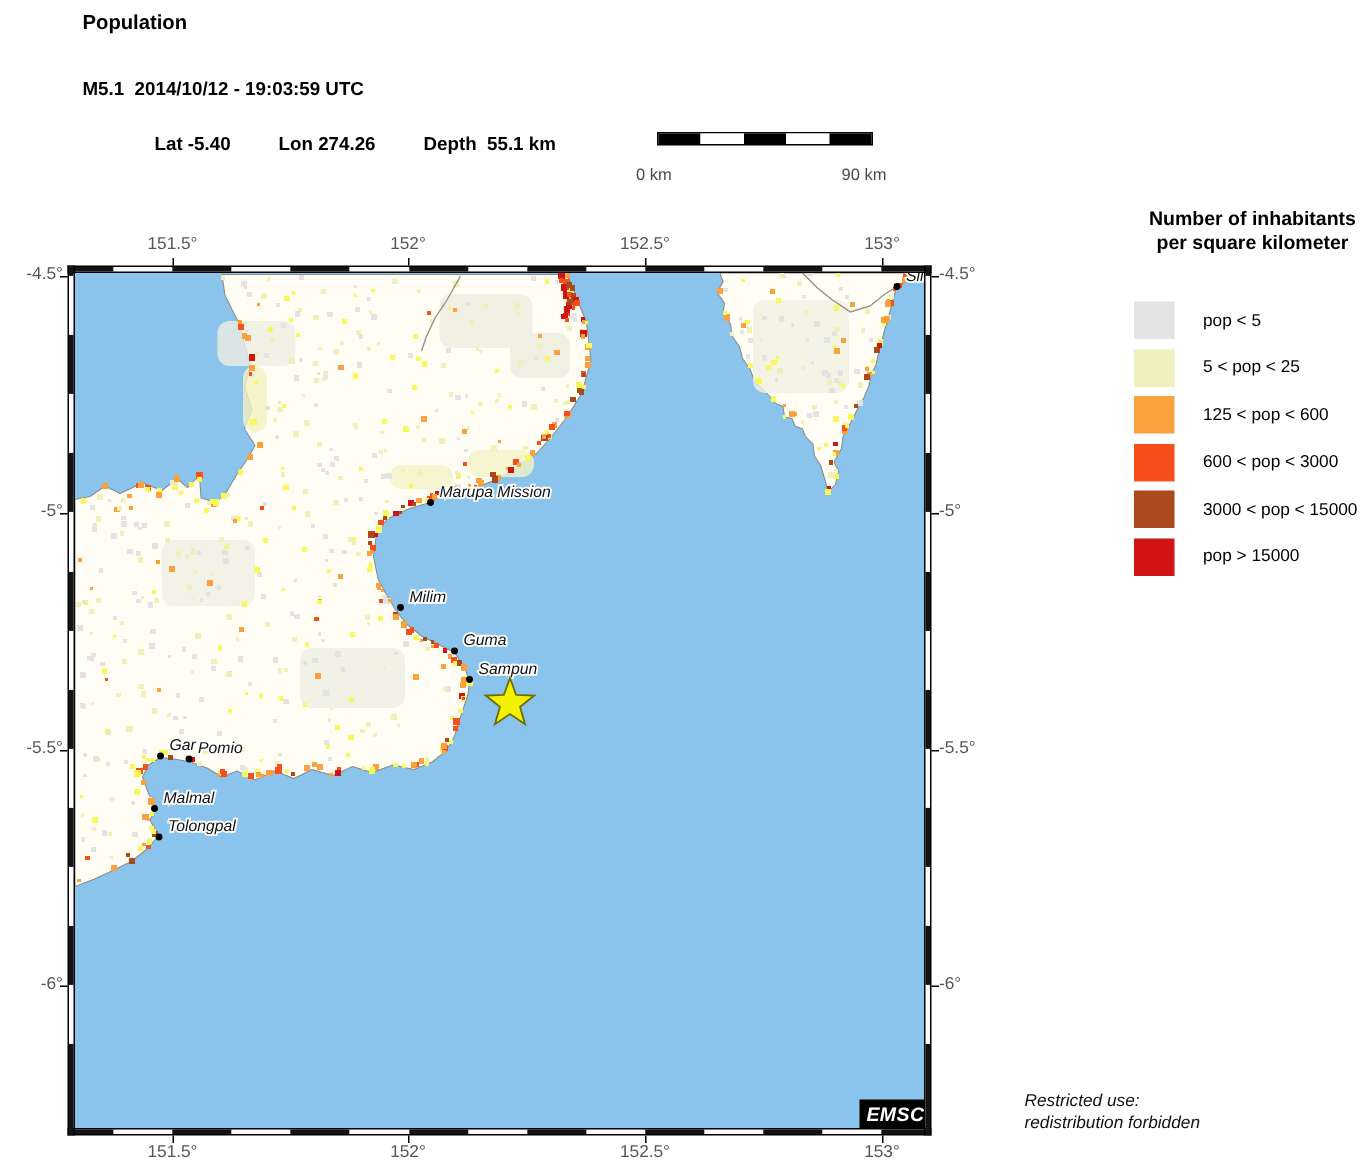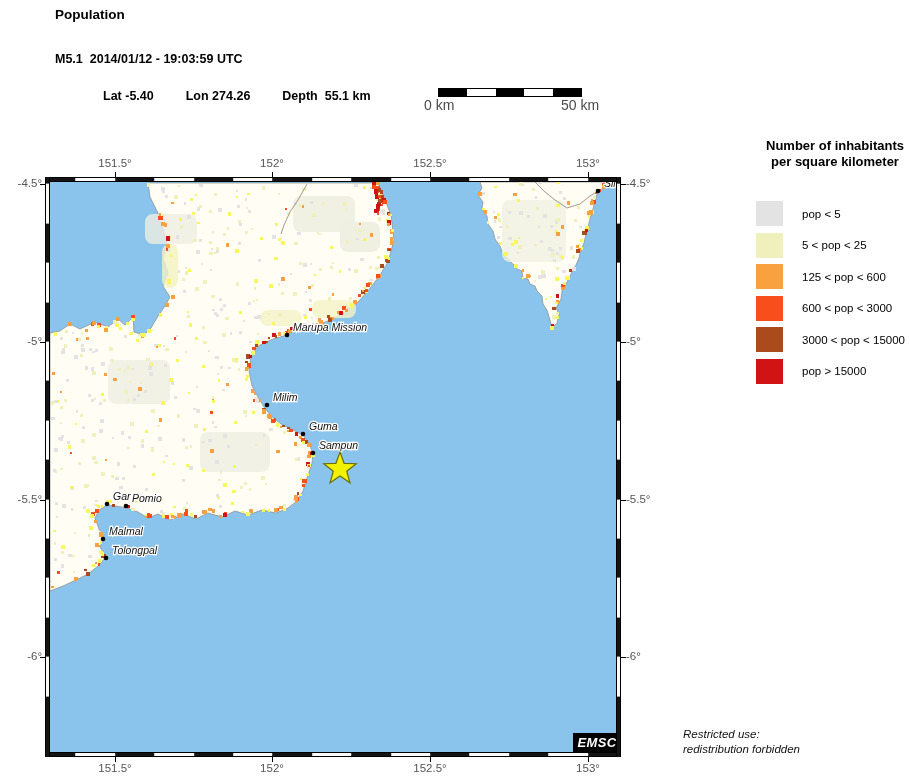--- a/index.html
+++ b/index.html
@@ -9,21 +9,21 @@
   
   .hdr-title{position:absolute;left:55px;top:7px;font-size:13.5px;font-weight:bold;white-space:pre;}
   .hdr-event{position:absolute;left:55px;top:52px;font-size:12.5px;font-weight:bold;white-space:pre;}
   .hdr-coords{position:absolute;left:55px;top:89px;font-size:12.5px;font-weight:bold;display:flex;padding-left:48px;}
   .hdr-coords span{white-space:pre;}
   .hdr-coords span + span{margin-left:32px;}
 
   
   .scalebar{position:absolute;left:438px;top:88px;width:142px;height:7px;border:1px solid #000;display:flex;}
   .scalebar .seg{flex:1;}
-  .sb-label{position:absolute;top:8px;font-size:14px;color:#4a4a4a;white-space:nowrap;}
+  .sb-label{position:absolute;top:22px;font-size:11px;color:#4a4a4a;white-space:nowrap;}
 
   
   .legend{position:absolute;left:737px;top:138px;width:196px;text-align:center;}
   .legend-title{font-size:13px;font-weight:bold;line-height:16px;}
   .legend-items{margin-top:31px;}
   .legend-row{display:flex;align-items:center;height:25px;margin-bottom:6.6px;}
   .legend-swatch{width:27px;height:25px;margin-left:19px;flex:0 0 27px;}
   .legend-label{margin-left:19px;font-size:11.5px;}
 
   
@@ -54,35 +54,35 @@
 
   .plabel{font-size:10.5px;font-style:italic;fill:#101010;stroke:#ffffff;stroke-width:2.4px;
           paint-order:stroke;font-family:"Liberation Sans","DejaVu Sans",sans-serif;}
 </style>
 </head>
 <body>
 
 <div class="page">
 
   <div class="hdr-title">Population</div>
-  <div class="hdr-event">M5.1  2014/01/12 - 19:03:59 UTC</div>
+  <div class="hdr-event">M5.1  2014/10/12 - 19:03:59 UTC</div>
   <div class="hdr-coords">
     <span>Lat -5.40</span>
     <span>Lon 274.26</span>
     <span>Depth  55.1 km</span>
   </div>
 
   <div class="scalebar">
     <div class="seg" style="background:#000"></div>
     <div class="seg" style="background:#fff"></div>
     <div class="seg" style="background:#000"></div>
     <div class="seg" style="background:#fff"></div>
     <div class="seg" style="background:#000"></div>
     <div class="sb-label" style="left:-15px">0 km</div>
-    <div class="sb-label" style="left:122px">50 km</div>
+    <div class="sb-label" style="left:122px">90 km</div>
   </div>
 
   <div class="legend">
     <div class="legend-title">
       <div>Number of inhabitants</div>
       <div>per square kilometer</div>
     </div>
     <div class="legend-items">
         <div class="legend-row">
           <div class="legend-swatch" style="background: rgb(227, 227, 227);"></div>

